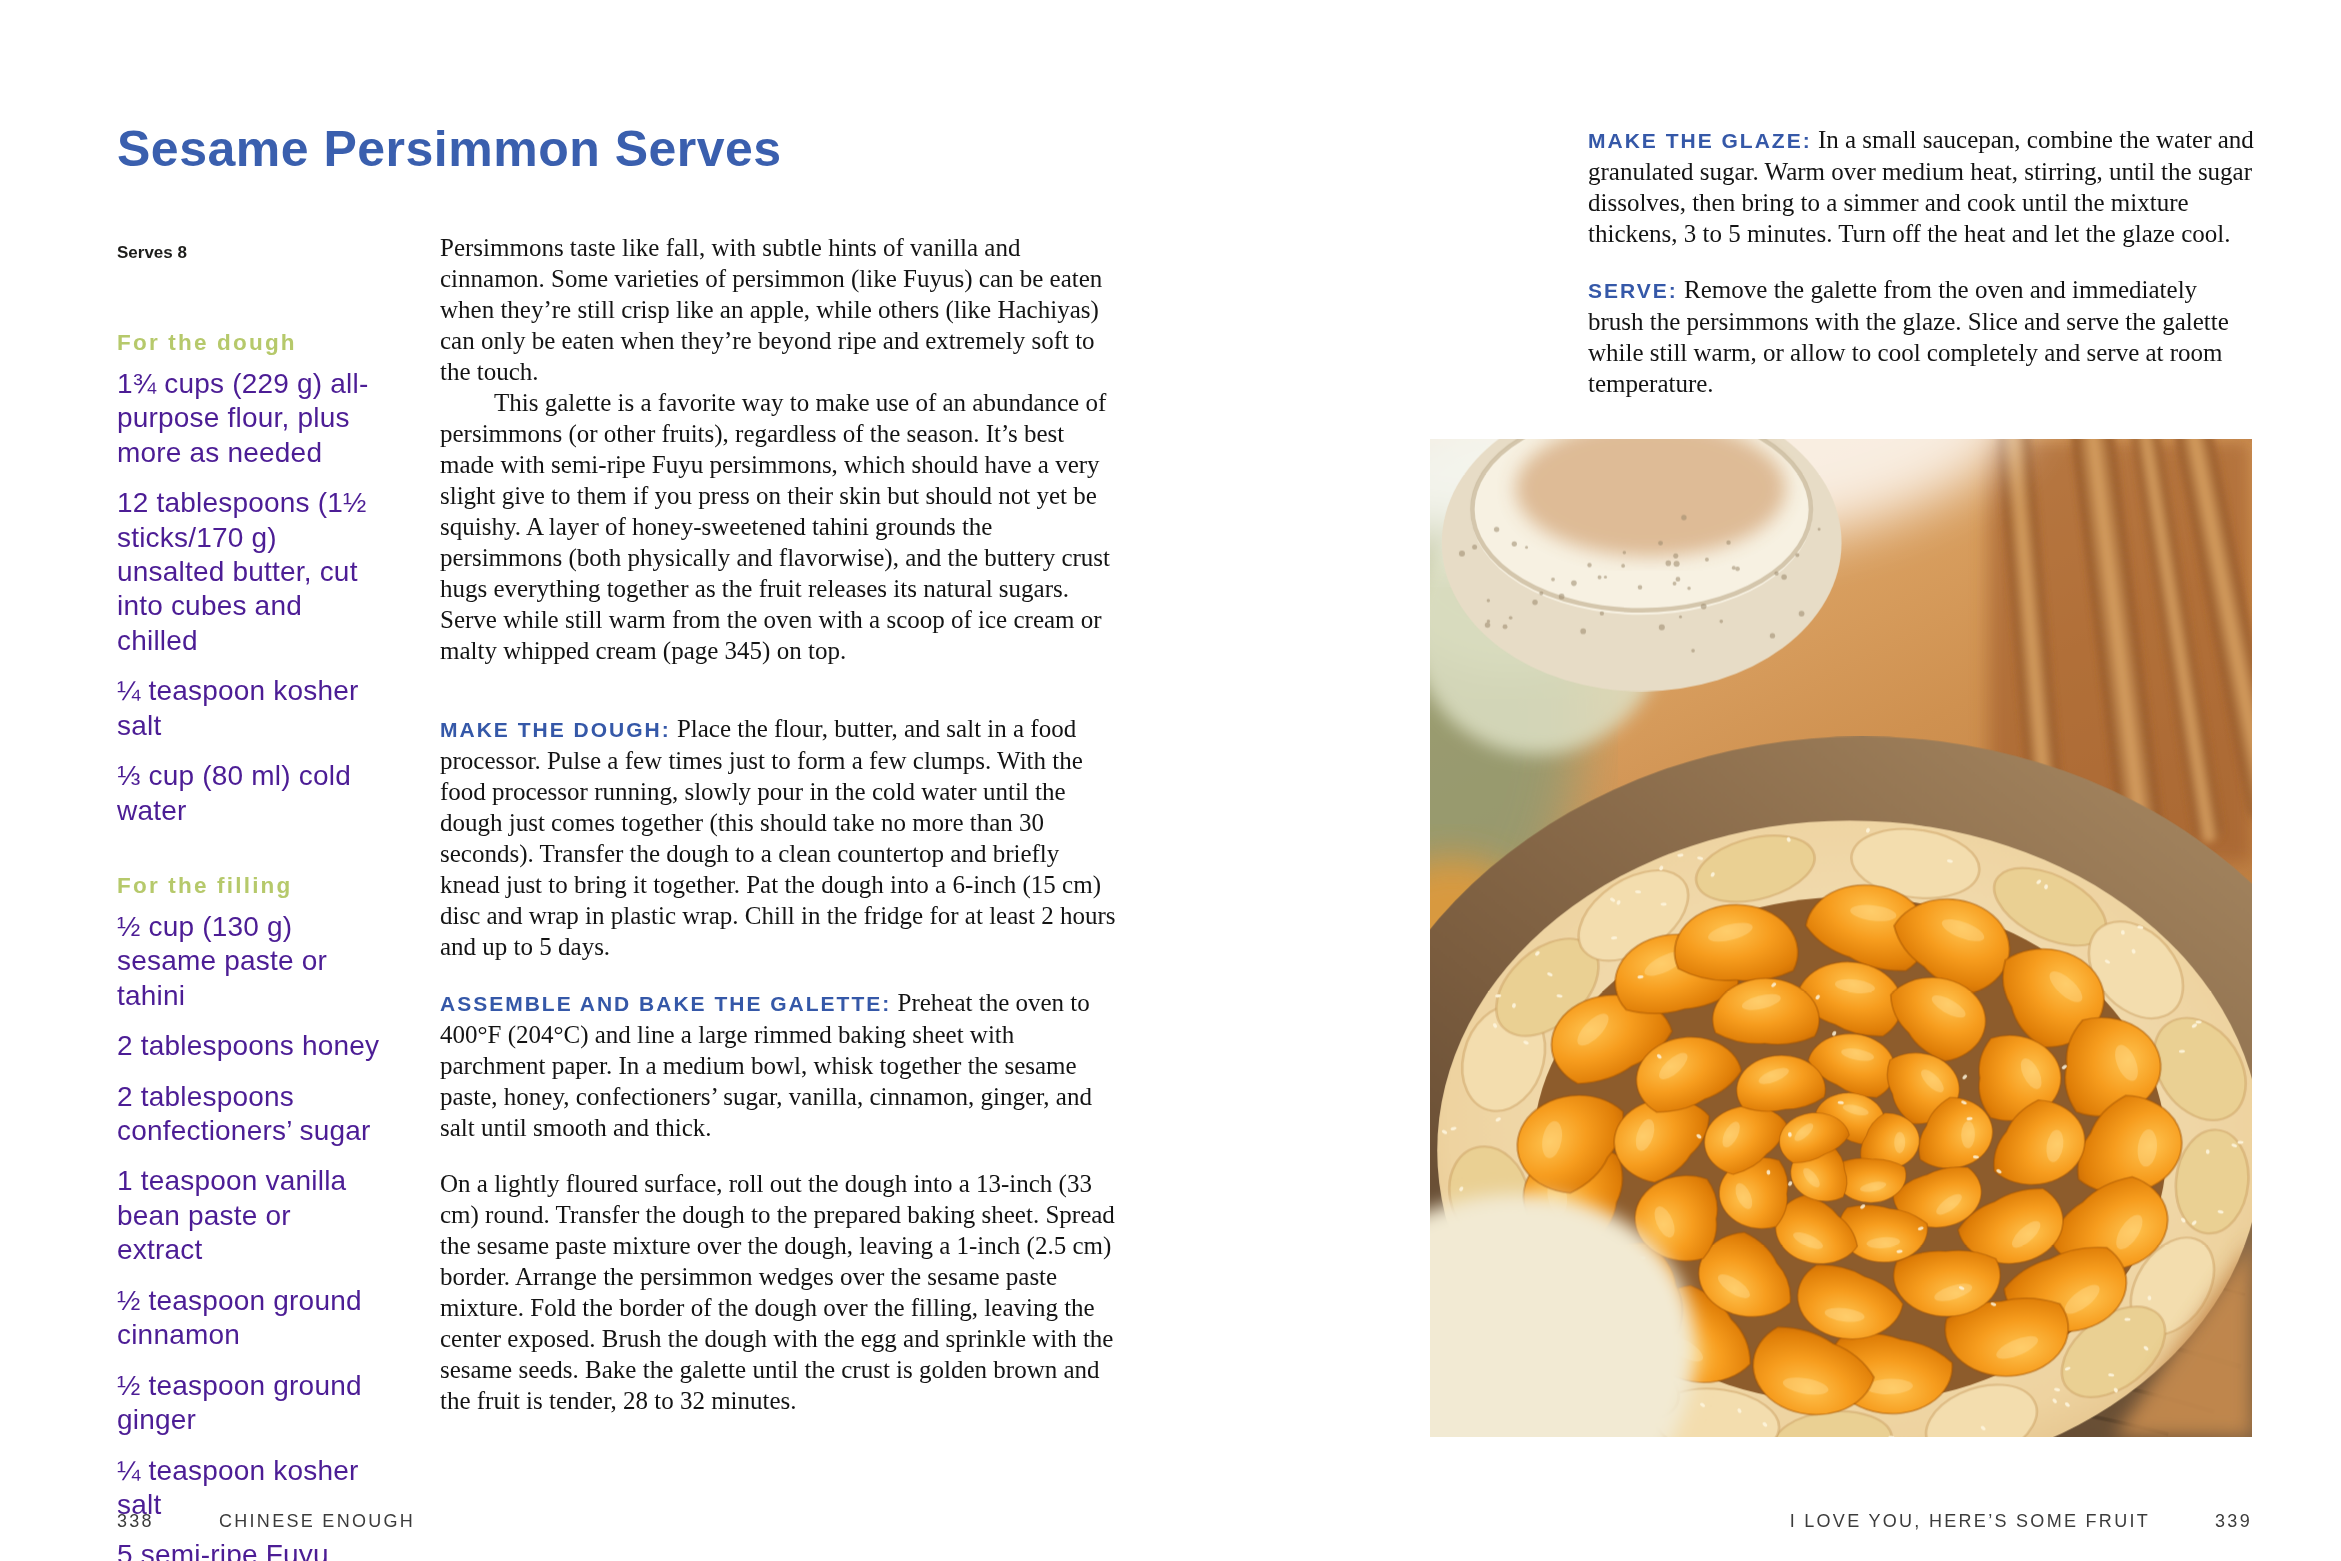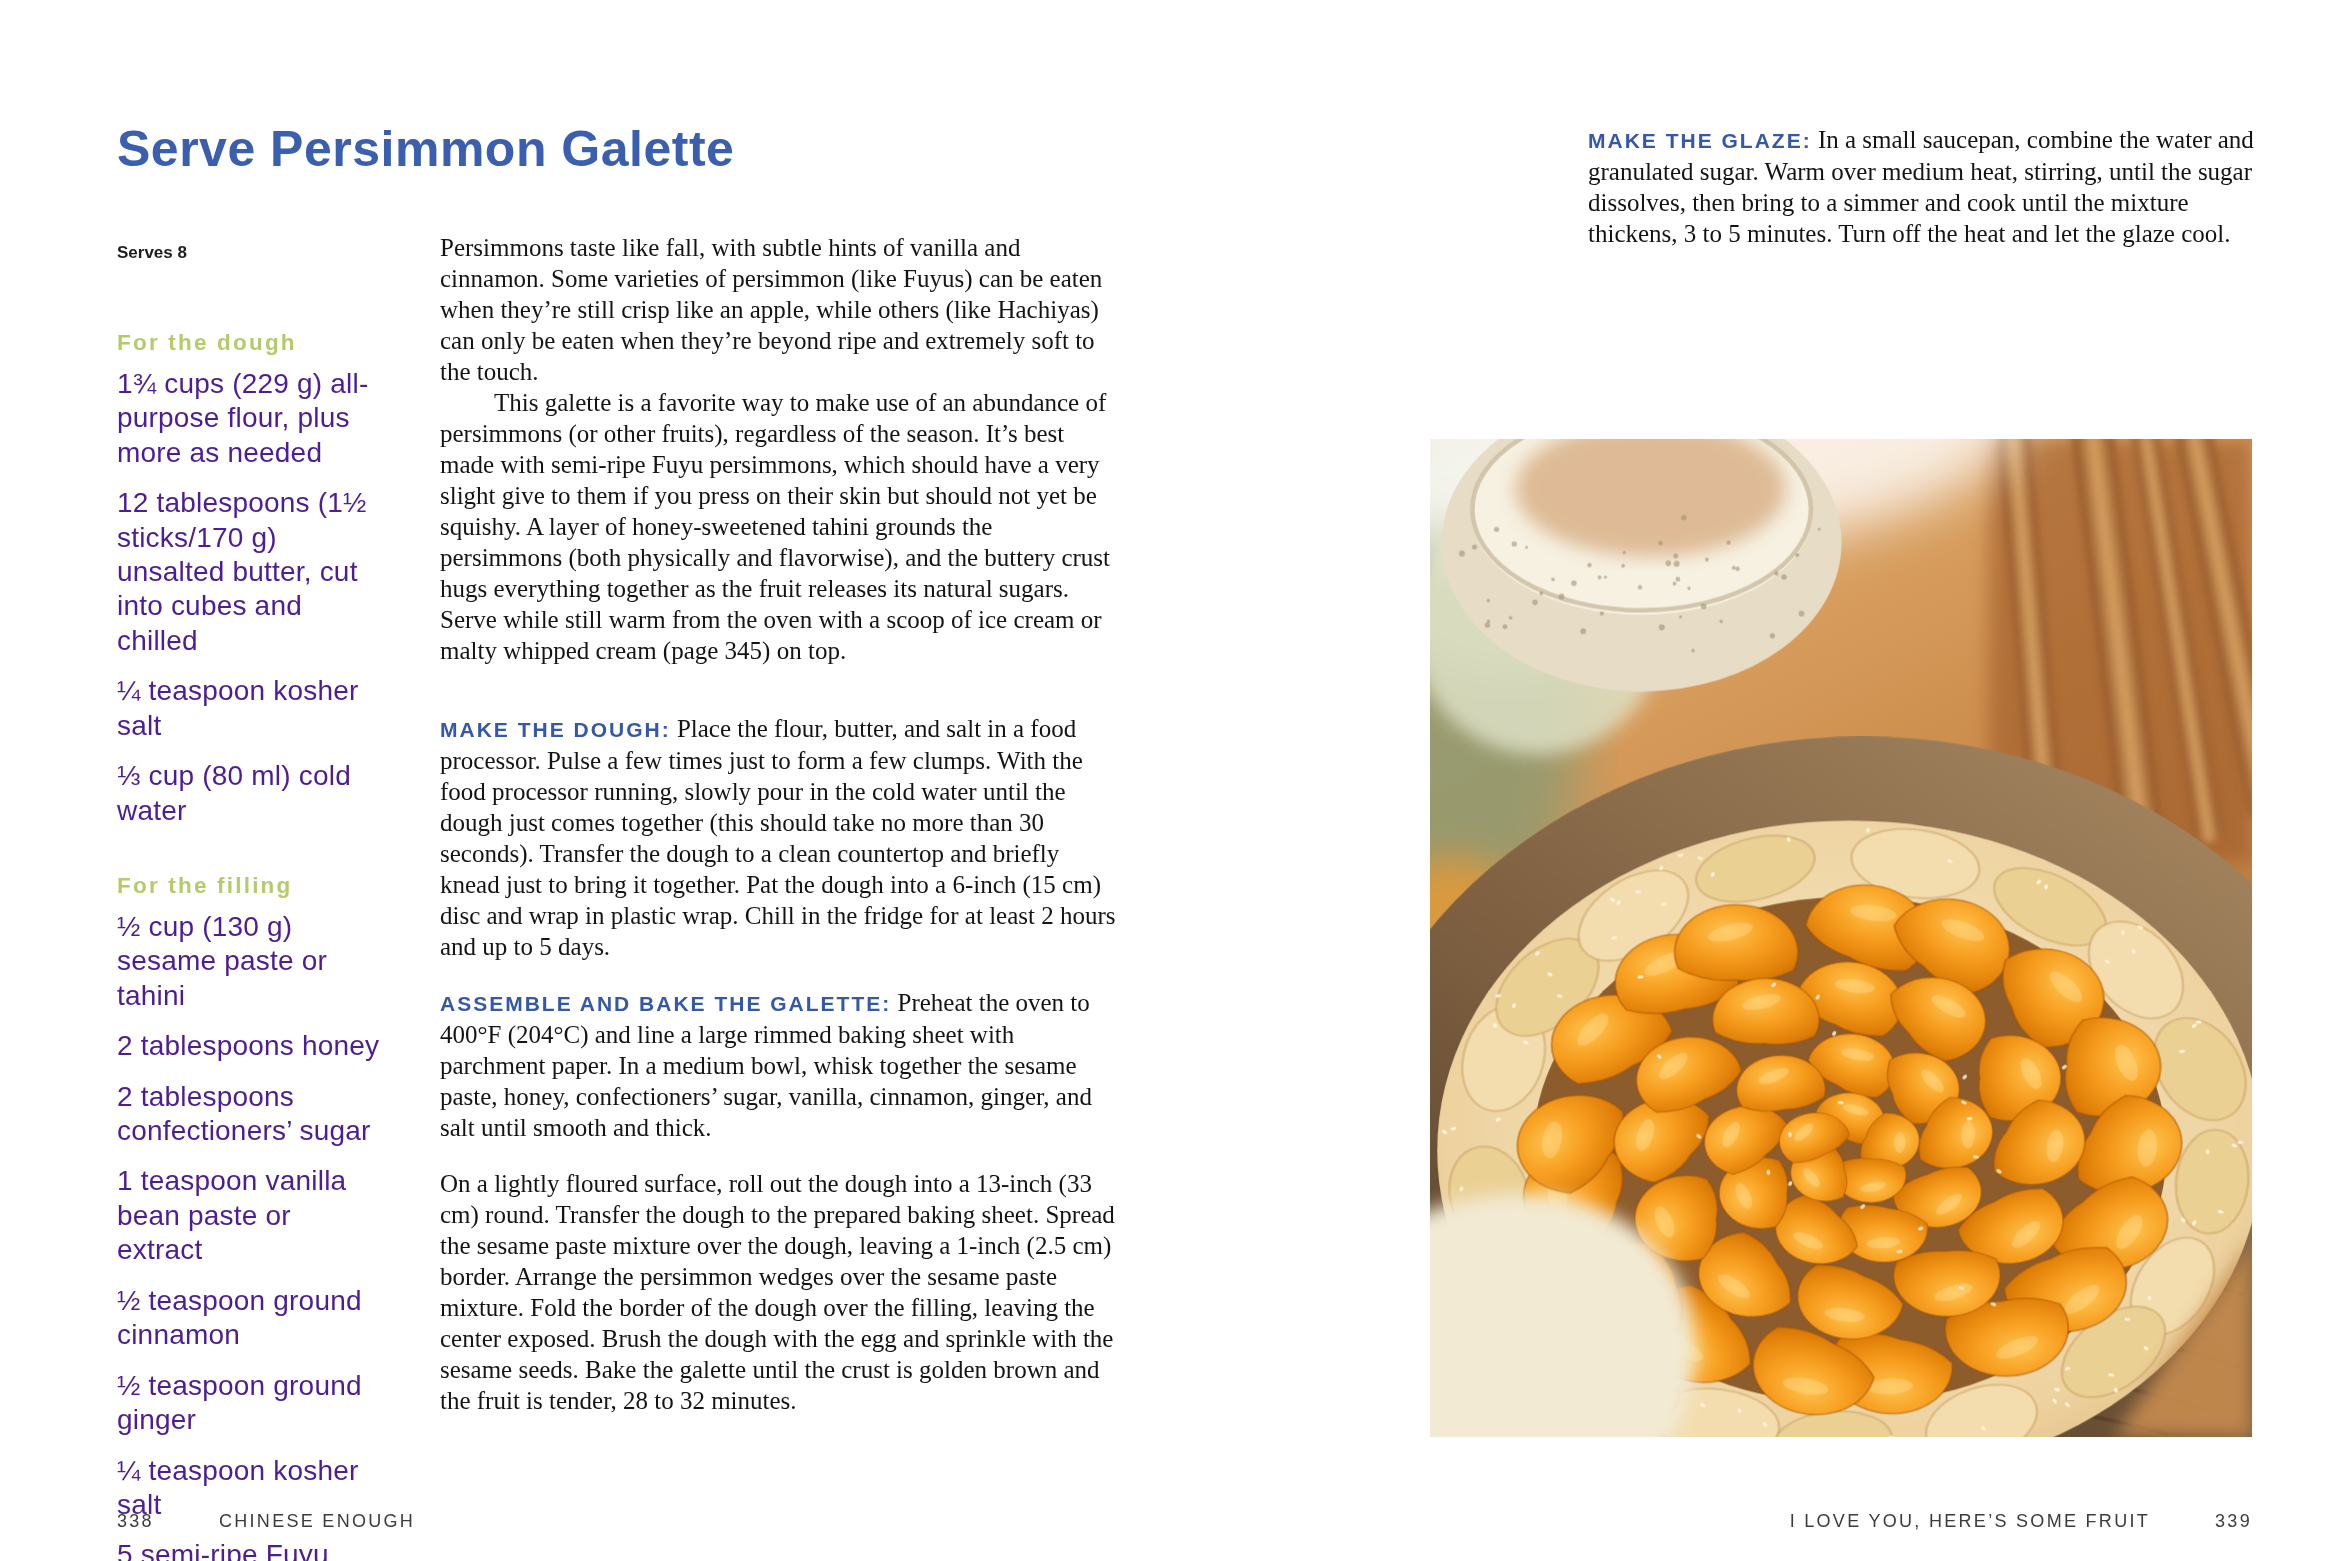--- a/index.html
+++ b/index.html
@@ -35,21 +35,21 @@
   
   .photo{position:absolute;left:1430px;top:439px;width:822px;height:998px;margin:0;
     overflow:hidden;background:#c9955c;}
   .photo svg{display:block;}
 </style>
 </head>
 <body>
 
 <div class="spread">
 
-  <h1 class="recipe-title">Serve Persimmon Galette</h1>
+  <h1 class="recipe-title">Sesame Persimmon Serves</h1>
   <div class="serves">Serves 8</div>
   <aside class="sidebar" id="sidebar">
       <div class="ing-section">
         <div class="ing-head">For the dough</div>
         <div class="ing-item">1¾ cups (229 g) all-purpose flour, plus more as needed</div>
         <div class="ing-item">12 tablespoons (1½ sticks/170 g) unsalted butter, cut into cubes and chilled</div>
         <div class="ing-item">¼ teaspoon kosher salt</div>
         <div class="ing-item">⅓ cup (80 ml) cold water</div>
       </div>
       <div class="ing-section gap-big">
@@ -80,20 +80,21 @@
       <p class="step"><span class="step-label">ASSEMBLE AND BAKE THE GALETTE:</span> <span class="step-text">Preheat the oven to 400°F (204°C) and line a large rimmed baking sheet with parchment paper. In a medium bowl, whisk together the sesame paste, honey, confectioners’ sugar, vanilla, cinnamon, ginger, and salt until smooth and thick.</span></p>
       <p class="step"><span class="step-text">On a lightly floured surface, roll out the dough into a 13-inch (33 cm) round. Transfer the dough to the prepared baking sheet. Spread the sesame paste mixture over the dough, leaving a 1-inch (2.5 cm) border. Arrange the persimmon wedges over the sesame paste mixture. Fold the border of the dough over the filling, leaving the center exposed. Brush the dough with the egg and sprinkle with the sesame seeds. Bake the galette until the crust is golden brown and the fruit is tender, 28 to 32 minutes.</span></p>
     </div>
   <footer class="footer footer-left">
     <span>338</span>
     <span>CHINESE ENOUGH</span>
   </footer>
 
   <div class="main-col" id="right-main">
       <p class="step first-right"><span class="step-label">MAKE THE GLAZE:</span> <span class="step-text">In a small saucepan, combine the water and granulated sugar. Warm over medium heat, stirring, until the sugar dissolves, then bring to a simmer and cook until the mixture thickens, 3 to 5 minutes. Turn off the heat and let the glaze cool.</span></p>
+      <p class="step"><span class="step-label">SERVE:</span> <span class="step-text">Remove the galette from the oven and immediately brush the persimmons with the glaze. Slice and serve the galette while still warm, or allow to cool completely and serve at room temperature.</span></p>
     </div>
 
   <figure class="photo" role="img" aria-label="Sesame persimmon galette with orange persimmon wedges arranged in rings inside a golden sesame-flecked crust, on a round wooden board beside a speckled bowl of cinnamon-dusted whipped cream">
     <svg width="822" height="998" viewBox="0 0 913 1108" xmlns="http://www.w3.org/2000/svg">
       <defs>
         <linearGradient id="gWood" x1="0" y1="0" x2="0.4" y2="1">
           <stop offset="0" stop-color="#e9b77b"></stop>
             <stop offset=".45" stop-color="#cf9150"></stop>
           <stop offset="1" stop-color="#ad6e36"></stop>
         </linearGradient>

